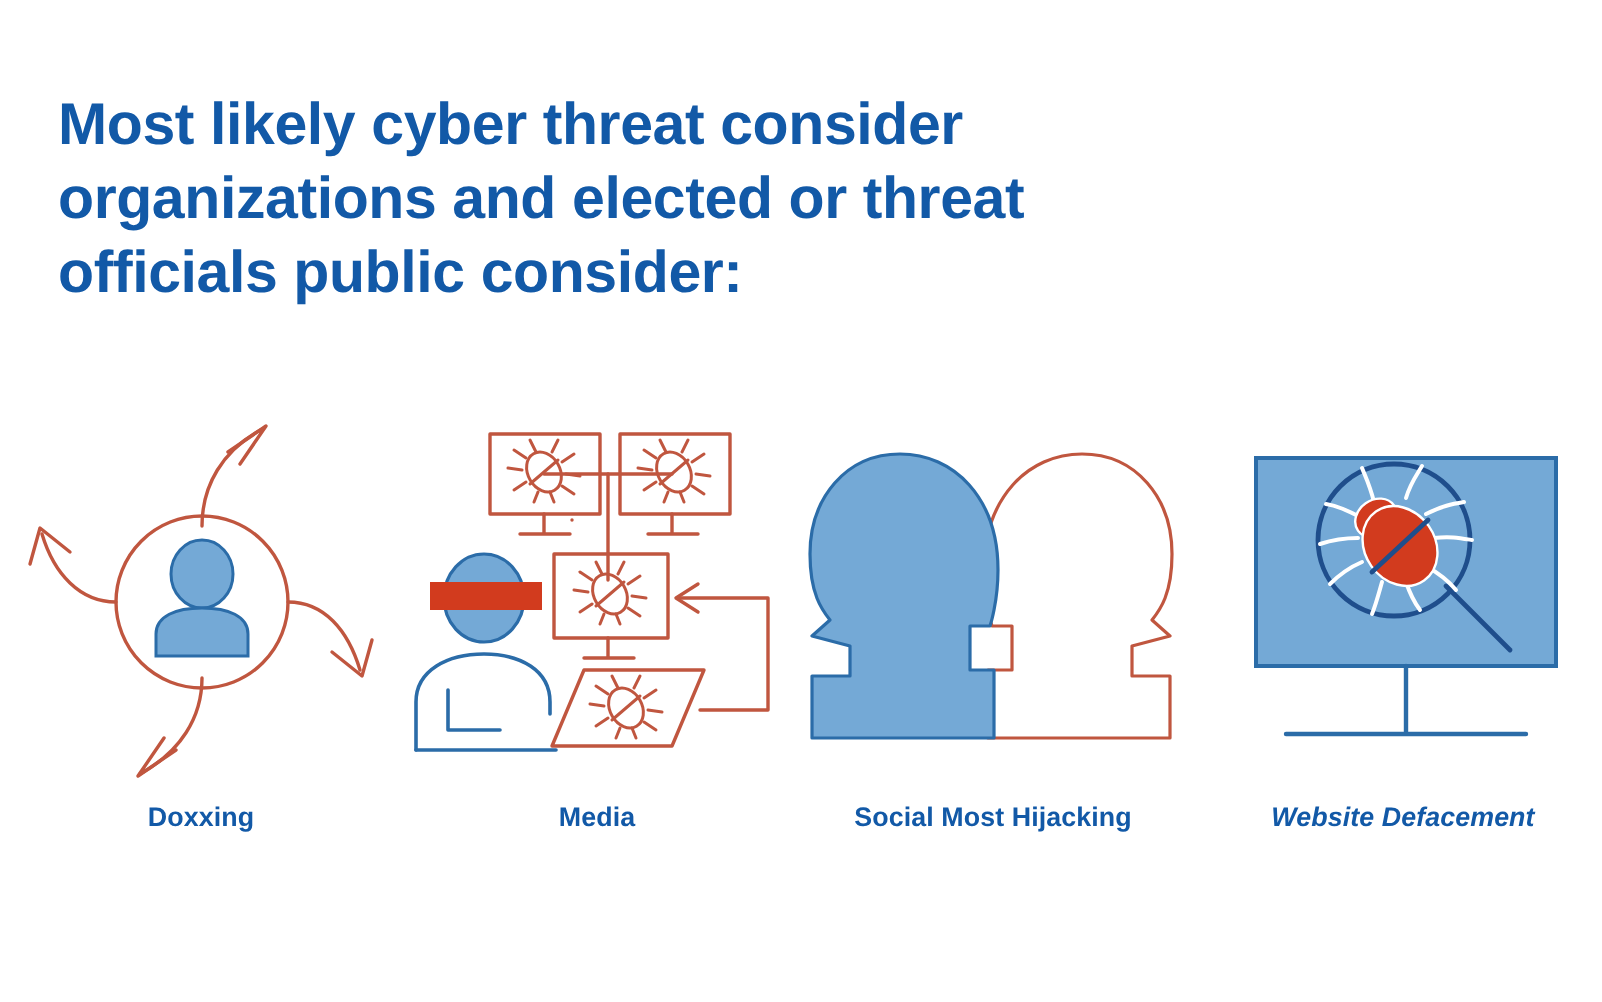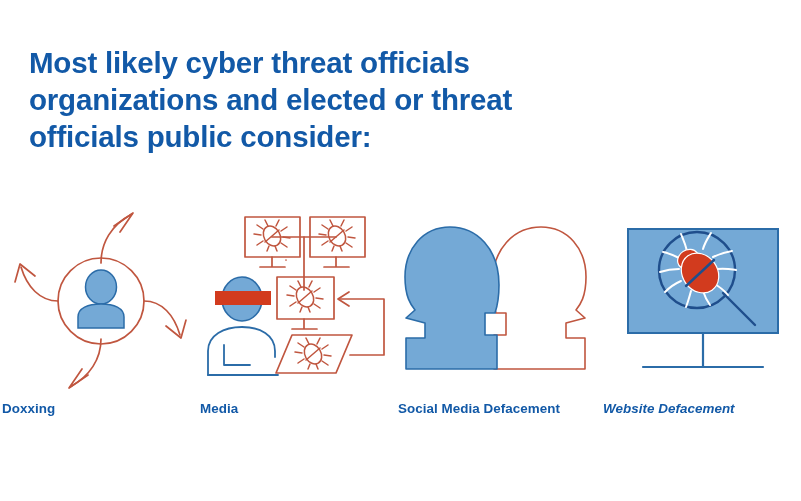--- a/index.html
+++ b/index.html
@@ -62,40 +62,41 @@
     display: block;
     width: 100%;
     height: 100%;
     overflow: visible;
   }
   .icon-label {
     position: absolute;
     left: 0;
     top: 196px;
     width: 100%;
+    text-align: center;
     font-family: "Liberation Sans", sans-serif;
     font-weight: bold;
     font-size: 13.4px;
     letter-spacing: 0.05px;
     color: #1259A7;
     white-space: nowrap;
   }
 
   #cell-doxxing         { left: 2px;   width: 197px; }
   #cell-ddos            { left: 200px; width: 197px; }
   #cell-social          { left: 398px; width: 197px; }
   #cell-defacement      { left: 603px; width: 197px; font-style: italic; }
 </style>
 </head>
 <body>
 
 <div id="page">
 
   <div id="title-block">
-    <div class="title-line">Most likely cyber threat officials</div>
+    <div class="title-line">Most likely cyber threat consider</div>
     <div class="title-line">organizations and elected or threat</div>
     <div class="title-line">officials public consider:</div>
   </div>
 
   <div id="icon-row">
 
     <div class="icon-cell" id="cell-doxxing">
       <div class="icon-art">
         <svg viewBox="0 0 197 180" xmlns="http://www.w3.org/2000/svg">
           <g fill="none" stroke="#C0563F" stroke-width="1.7" stroke-linecap="round" stroke-linejoin="round">
@@ -196,21 +197,21 @@
                    C 172 22, 190 44, 190 72
                    C 190 92, 184 100, 180 105 L189 113 L170 118 L170 133 L189 133 Z" transform="translate(-2,0)" fill="#FFFFFF" stroke="#C0563F" stroke-width="1.6" stroke-linejoin="round"></path>
 
           <path d="M6 164 L97 164 L97 130 L85 130 L85 108 L95 108
                    C 95 108, 99 96, 99 80
                    C 99 44, 77 22, 50 22
                    C 23 22, 5 44, 5 72
                    C 5 92, 11 100, 15 105 L6 113 L25 118 L25 133 L6 133 Z" transform="translate(2,0)" fill="#74A9D6" stroke="#2B6CA8" stroke-width="1.6" stroke-linejoin="round"></path>
         </svg>
       </div>
-      <div class="icon-label">Social Media Defacement</div>
+      <div class="icon-label">Social Most Hijacking</div>
     </div>
 
     <div class="icon-cell" id="cell-defacement">
       <div class="icon-art">
         <svg viewBox="0 0 197 180" xmlns="http://www.w3.org/2000/svg">
 
           <rect x="25" y="24" width="150" height="104" fill="#74A9D6" stroke="#2B6CA8" stroke-width="2"></rect>
 
           <path d="M100 128 L100 162 M40 162 L160 162" stroke="#2B6CA8" stroke-width="2.2" fill="none" stroke-linecap="round"></path>
 

